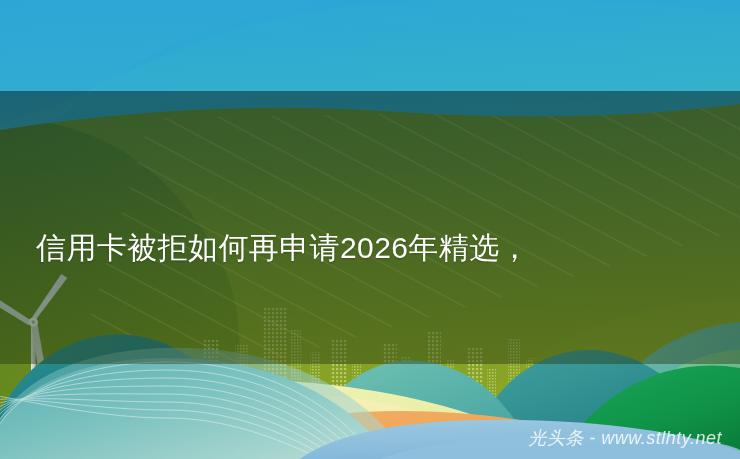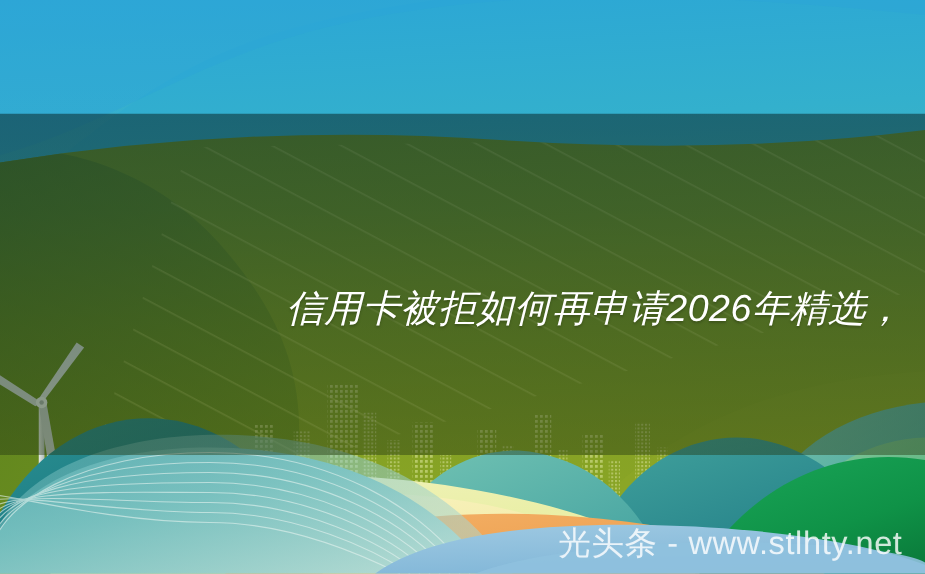--- a/index.html
+++ b/index.html
@@ -27,44 +27,44 @@
         rgba(26,54,32,0.50) 62%,
         rgba(36,56,18,0.44) 100%);
     pointer-events:none;
   }
 
   
   #headline{
     position:absolute;
     left:0; right:0;
     top:178px;
-    text-align:right;
+    text-align:left;
     color:#ffffff;
     font-size:30px;
     line-height:1.55;
     letter-spacing:0.4px;
     font-weight:400;
     text-shadow:0 1px 2px rgba(0,0,0,0.22);
-    padding:0 17px;
+    padding:0 36px;
     white-space:pre-line;
-    font-style:italic;
   }
   #headline .ln{ display:block; }
 
   
   #watermark{
     position:absolute;
     right:18px;
     bottom:12px;
     color:rgba(255,255,255,0.80);
-    font-size:26px;
+    font-size:18px;
     line-height:1;
     letter-spacing:0.5px;
     white-space:nowrap;
     text-shadow:0 0 2px rgba(255,255,255,0.08);
+    font-style:italic;
   }
 </style>
 </head>
 <body>
 
 <div id="card">
 
   <svg id="art" viewBox="0 0 740 459" preserveAspectRatio="none" xmlns="http://www.w3.org/2000/svg">
     <defs>
       <linearGradient id="gSky" x1="0" y1="0" x2="0.15" y2="1">

